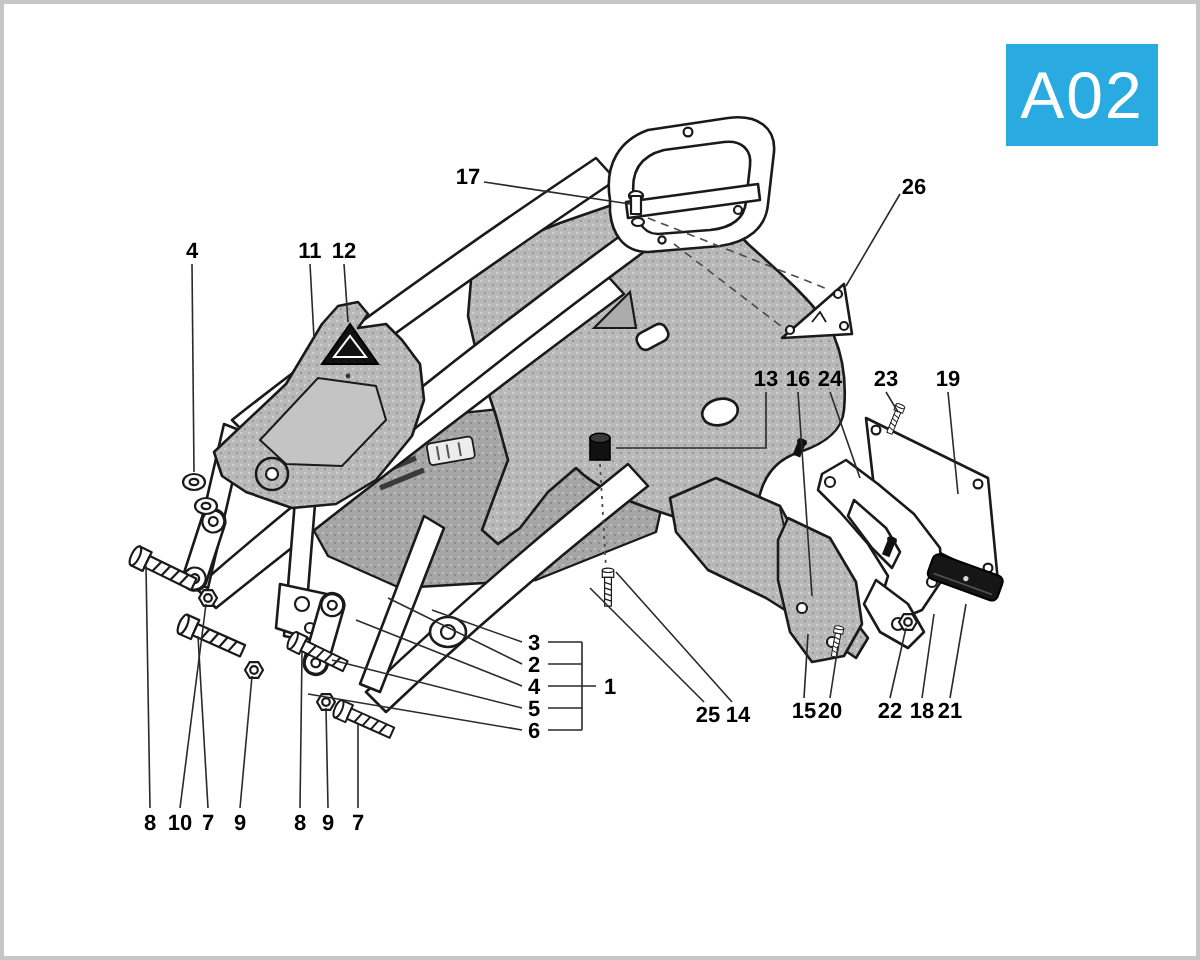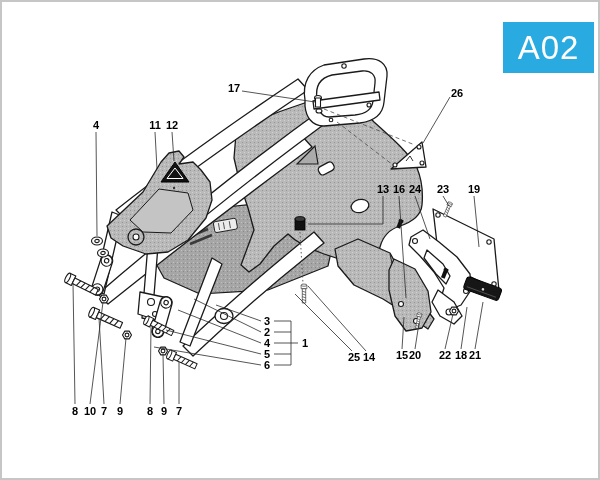--- a/index.html
+++ b/index.html
@@ -2,21 +2,21 @@
 <html><head>
 <meta charset="utf-8">
 <style>
   html,body{margin:0;padding:0;background:#ffffff;}
   .canvas{
     position:relative;width:600px;height:480px;background:#ffffff;
     border:2px solid #c6c6c6;box-sizing:border-box;overflow:hidden;
     font-family:"Liberation Sans", sans-serif;
   }
   .badge{
-    position:absolute;left:501px;top:20px;width:91px;height:51px;
+    position:absolute;left:501px;top:20px;width:76px;height:51px;
     background:#29abe2;color:#ffffff;display:flex;align-items:center;justify-content:center;
     font-size:33px;font-weight:400;letter-spacing:1px;
   }
   svg{position:absolute;left:0;top:0;}
   .ln   {fill:#ffffff;stroke:#1a1a1a;stroke-width:1.3;stroke-linejoin:round;}
   .shade{fill:url(#stip);stroke:#1a1a1a;stroke-width:1.3;stroke-linejoin:round;}
   .shaded2{fill:url(#stipd);stroke:#1a1a1a;stroke-width:1.2;stroke-linejoin:round;}
   .dk   {fill:#161616;stroke:#000000;stroke-width:1;}
   .hw   {fill:#ffffff;stroke:#1a1a1a;stroke-width:1.1;stroke-linejoin:round;}
   .lead {stroke:#2a2a2a;stroke-width:0.8;fill:none;}

